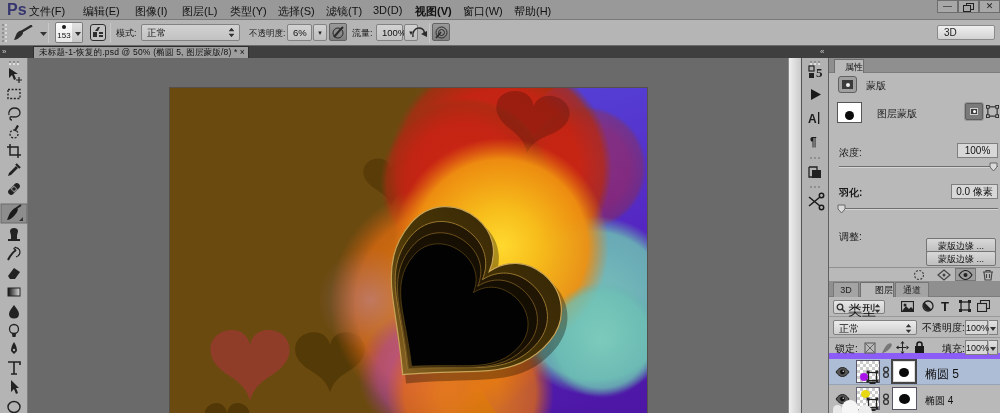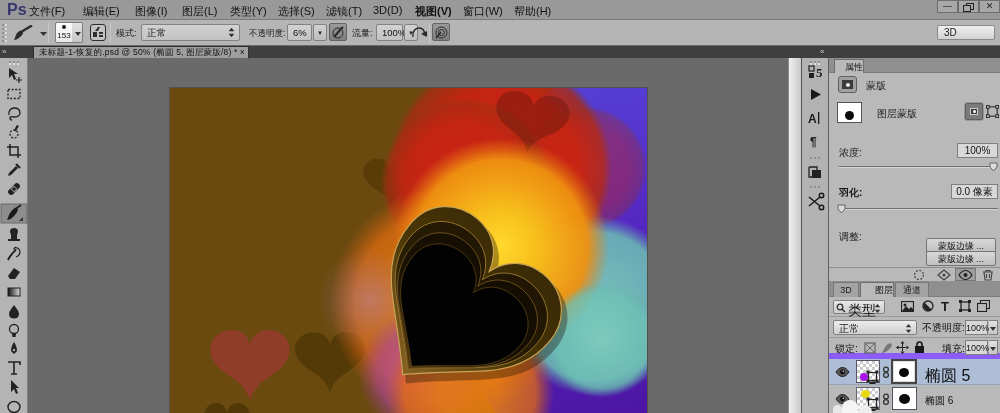--- a/index.html
+++ b/index.html
@@ -578,21 +578,21 @@
             <rect x="3.5" y="11.5" width="6" height="2.5" fill="#222"></rect>
           </svg>
       </div>
       <svg class="abs" style="left:53px;top:7px" width="8" height="13" viewBox="0 0 8 13">
           <circle cx="4" cy="3.5" r="2.4" fill="none" stroke="#333" stroke-width="1.3"></circle>
           <circle cx="4" cy="9" r="2.4" fill="none" stroke="#333" stroke-width="1.3"></circle>
         </svg>
       <div class="abs" style="left:62px;top:0px;width:26px;height:25px;background:#fff;border:2px solid #444;box-shadow:0 0 0 1px #ddd inset;">
         <div class="abs" style="left:6px;top:7px;width:10px;height:9px;border-radius:50%;background:#0a0a0a;"></div>
       </div>
-      <span class="abs" style="left:96px;top:7px;font-size:16px;color:#111;">椭圆 5</span>
+      <span class="abs" style="left:96px;top:7px;font-size:12px;color:#111;">椭圆 5</span>
     </div>
 
     <div class="abs" style="left:0;top:328px;width:172px;height:27px;">
       <svg class="abs" style="left:6px;top:8px" width="15" height="10" viewBox="0 0 15 10">
           <path d="M1,5 C3,2 5,0.5 7.5,0.5 C10,0.5 12,2 14,5 C12,8 10,9.5 7.5,9.5 C5,9.5 3,8 1,5 Z" fill="#555" stroke="#222" stroke-width="1"></path>
           <circle cx="7.5" cy="5" r="2.4" fill="#111"></circle>
           <circle cx="8.3" cy="4.2" r="0.8" fill="#ddd"></circle>
         </svg>
       <div class="abs" style="left:27px;top:1px;width:24px;height:23px;background:#fff;border:1px solid #667;
         background-image:linear-gradient(45deg,#ccc 25%,transparent 25%,transparent 75%,#ccc 75%),linear-gradient(45deg,#ccc 25%,transparent 25%,transparent 75%,#ccc 75%);background-size:6px 6px;background-position:0 0,3px 3px;">
@@ -606,21 +606,21 @@
             <rect x="3.5" y="11.5" width="6" height="2.5" fill="#222"></rect>
           </svg>
       </div>
       <svg class="abs" style="left:53px;top:7px" width="8" height="13" viewBox="0 0 8 13">
           <circle cx="4" cy="3.5" r="2.4" fill="none" stroke="#333" stroke-width="1.3"></circle>
           <circle cx="4" cy="9" r="2.4" fill="none" stroke="#333" stroke-width="1.3"></circle>
         </svg>
       <div class="abs" style="left:63px;top:1px;width:25px;height:23px;background:#fff;border:1px solid #556;">
         <div class="abs" style="left:6px;top:6px;width:11px;height:10px;border-radius:50%;background:#0a0a0a;"></div>
       </div>
-      <span class="abs" style="left:96px;top:8px;font-size:10px;color:#111;">椭圆 6</span>
+      <span class="abs" style="left:96px;top:8px;font-size:10px;color:#111;">椭圆 4</span>
       <div class="abs" style="left:12px;top:62px;"></div>
     </div>
 
     <div class="abs" style="left:4px;top:347px;width:9px;height:12px;background:#e8e8e8;border-radius:5px 5px 0 0;"></div>
     <div class="abs" style="left:13px;top:342px;width:16px;height:20px;background:#f5f5f5;border-radius:8px 8px 0 0;"></div>
     <div class="abs" style="left:29px;top:347px;width:14px;height:16px;background:#ededed;border-radius:7px 7px 0 0;"></div>
   </div>
 </div>
 
 </body></html>

